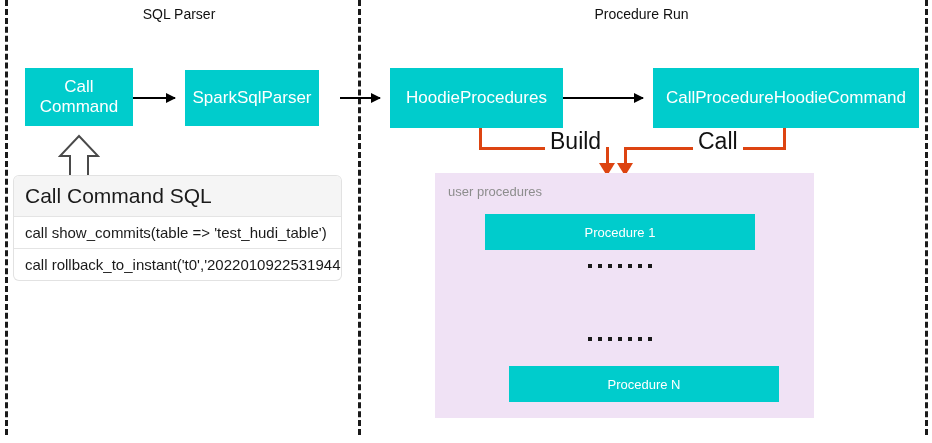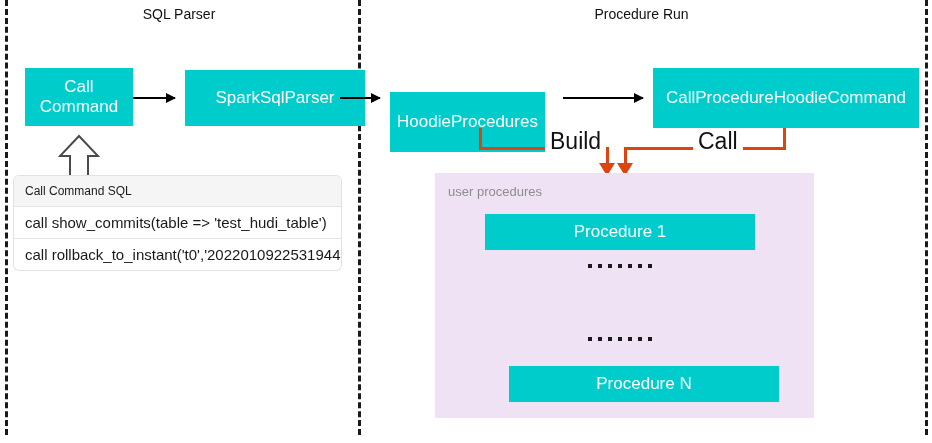--- a/index.html
+++ b/index.html
@@ -52,22 +52,22 @@
     color: #ffffff;
     display: flex;
     align-items: center;
     justify-content: center;
     text-align: center;
     font-size: 17px;
     line-height: 1.18;
     box-sizing: border-box;
   }
   #box-call-command      { left: 25px;  top: 68px;  width: 108px; height: 58px; }
-  #box-spark-sql-parser  { left: 185px; top: 70px;  width: 180px; height: 56px; }
-  #box-hoodie-procedures { left: 390px; top: 68px;  width: 155px; height: 60px; margin-top: 24px; }
+  #box-spark-sql-parser  { left: 185px; top: 70px;  width: 134px; height: 56px; }
+  #box-hoodie-procedures { left: 390px; top: 68px;  width: 173px; height: 60px; }
   #box-call-procedure    { left: 653px; top: 68px;  width: 266px; height: 60px; }
 
   
   .arrow-black {
     position: absolute;
     height: 2px;
     background: #000000;
   }
   .arrow-black::after {
     content: "";
@@ -108,21 +108,21 @@
     box-sizing: border-box;
     padding: 7px 11px;
     font-size: 15px;
     color: #1a1a1a;
     border-bottom: 1px solid #e4e4e4;
     white-space: nowrap;
   }
   .sql-row:last-child { border-bottom: none; }
   .sql-header {
     background: #f5f5f5;
-    font-size: 12px;
+    font-size: 21px;
     padding: 8px 11px;
   }
 
   
   .orange-line { position: absolute; background: #DD4411; }
   .orange-v { width: 3px; }
   .orange-h { height: 3px; }
   #orange-v-build-left  { left: 479px; top: 128px; height: 22px; }
   #orange-h-build       { left: 479px; top: 147px; width: 130px; }
   #orange-v-build-down  { left: 606px; top: 147px; height: 19px; }
@@ -168,21 +168,21 @@
     font-size: 13px;
     color: #8d8d8d;
   }
   .procedure-box {
     position: absolute;
     left: 50px;
     width: 270px;
     height: 36px;
     background: #00CCCC;
     color: #ffffff;
-    font-size: 17px;
+    font-size: 13px;
     display: flex;
     align-items: center;
     justify-content: center;
   }
   #procedure-box-0 { top: 41px;  }
   #procedure-box-1 { top: 114px; }
   #procedure-box-2 { top: 193px; margin-left: 24px; }
   .ellipsis-dots {
     position: absolute;
     left: 50px;

